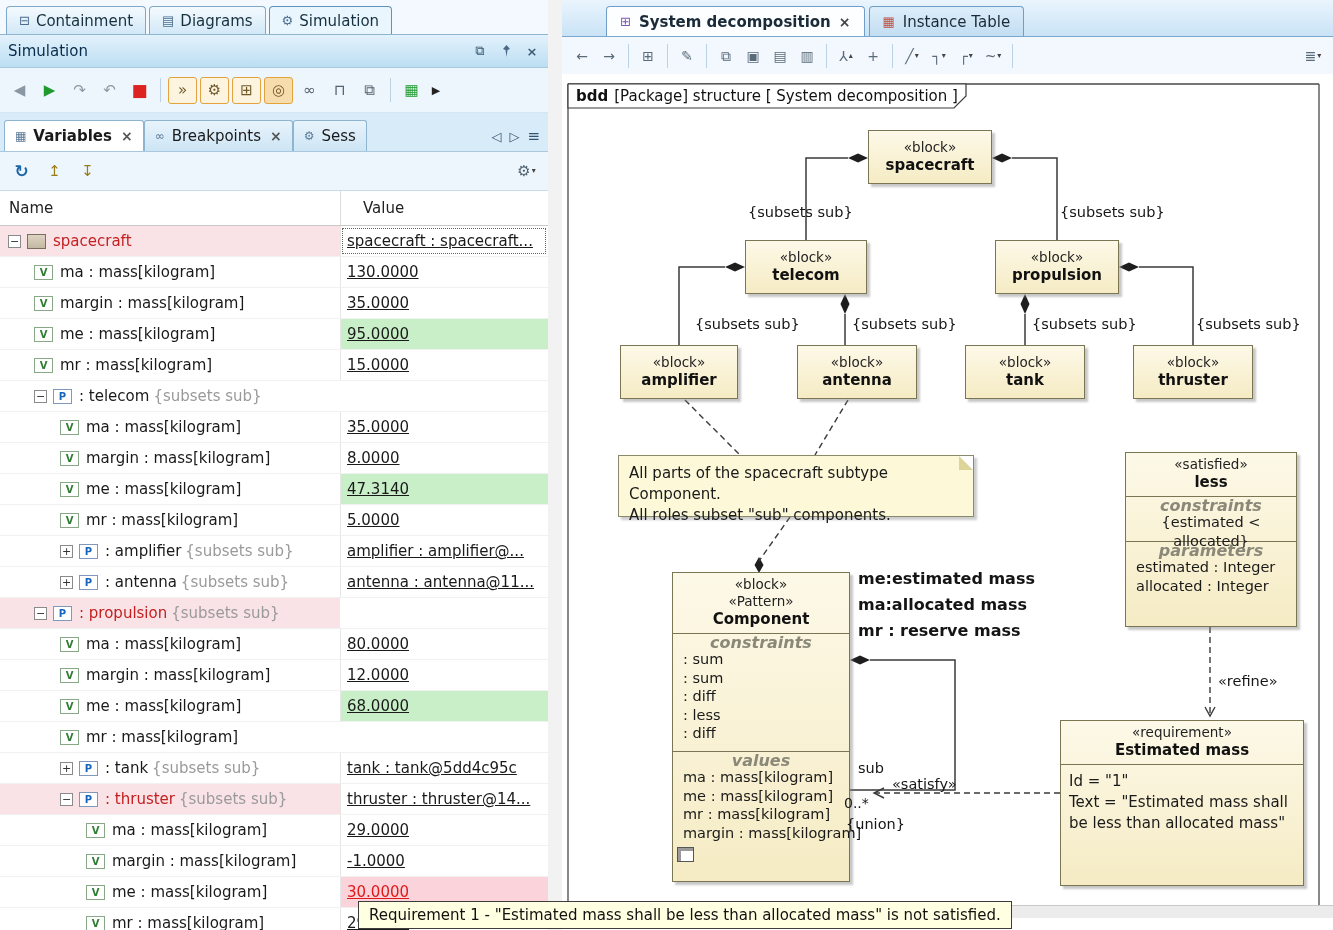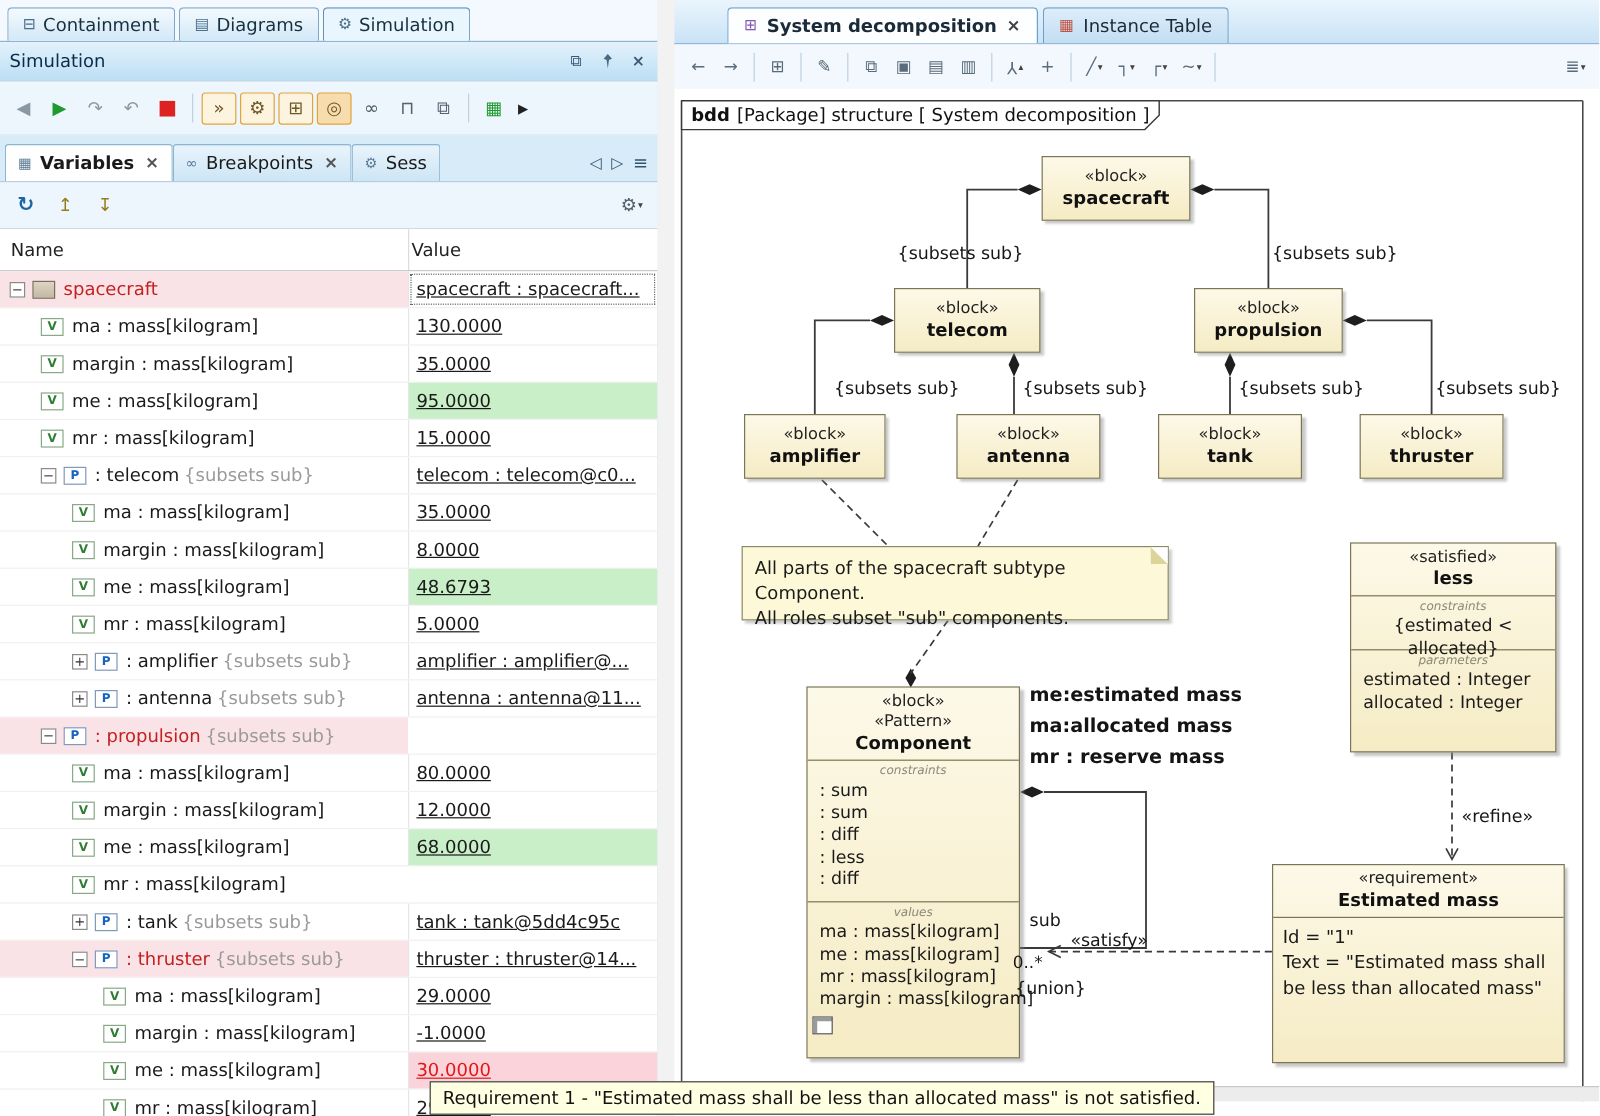--- a/index.html
+++ b/index.html
@@ -43,21 +43,21 @@
   .stab.active{background:#fff;font-weight:bold;}
   .stab .sicn{font-size:12px;color:#5a7a96;font-weight:normal;}
   .stab .x{font-size:14px;color:#555;font-weight:bold;margin-left:2px;}
   .stab-nav{margin-left:auto;display:flex;align-items:center;gap:8px;color:#33546e;padding:0 4px 6px 4px;font-size:13px;}
 
   .var-toolbar{height:38px;background:#eef6fd;display:flex;align-items:center;gap:6px;padding:0 8px;border-bottom:1px solid #c8dcEA;}
   .var-right{margin-left:auto;display:flex;align-items:center;color:#4a5a66;}
 
   .thead{height:34px;display:flex;align-items:center;background:#fff;border-bottom:1px solid #c9c9c9;font-size:15px;color:#222;}
   .thead .hname{width:340px;padding-left:9px;box-sizing:border-box;}
-  .thead .hval{flex:1;padding-left:2px;border-left:1px solid #dcdcdc;height:100%;display:flex;align-items:center;box-sizing:border-box;}
+  .thead .hval{flex:1;padding-left:22px;border-left:1px solid #dcdcdc;height:100%;display:flex;align-items:center;box-sizing:border-box;}
 
   #tree-rows{height:710px;overflow:hidden;}
   .trow{display:flex;height:30px;align-items:stretch;border-bottom:1px solid #f1f1f1;}
   .tname{width:340px;display:flex;align-items:center;box-sizing:border-box;overflow:hidden;white-space:nowrap;}
   .tname.pinkbg{background:#fae3e7;}
   .tval{flex:1;display:flex;align-items:center;padding:0 6px;border-left:1px solid #e6e6e6;overflow:hidden;white-space:nowrap;box-sizing:border-box;text-decoration:underline;}
   .tval.green{background:#c9efc9;}
   .tval.pink{background:#fbd3da;}
   .tval.redtext{color:#e01818;}
   .tval.focus{outline:1px dotted #666;outline-offset:-3px;}
@@ -91,21 +91,21 @@
 
   .blk{position:absolute;background:linear-gradient(#fdf9e8,#f5ebc4);border:1px solid #7a7552;
        box-shadow:3px 3px 2px rgba(130,130,130,.45);box-sizing:border-box;text-align:center;}
   .blk.simple{display:flex;flex-direction:column;align-items:center;justify-content:center;}
   .stereo{font-size:13.5px;color:#222;line-height:17px;}
   .bname{font-weight:bold;font-size:15px;line-height:19px;color:#111;}
 
   .comp-head{border-bottom:1px solid #7a7552;padding:3px 0 4px 0;}
   .comp-sec{position:relative;border-bottom:1px solid #7a7552;text-align:left;box-sizing:border-box;padding:1px 0 0 0;}
   .comp-sec.last{border-bottom:none;}
-  .sec-label{text-align:center;font-style:italic;font-size:10px;color:#8a8878;line-height:15px;}
+  .sec-label{text-align:center;font-style:italic;font-size:16px;color:#8a8878;line-height:15px;font-weight:bold;}
   .sec-item{padding-left:10px;font-size:14.5px;line-height:18.5px;color:#1a1a1a;white-space:nowrap;}
   .cs-icon{position:absolute;left:4px;bottom:3px;width:15px;height:13px;border:1px solid #555;background:#fff;
            box-shadow:inset 3px 3px 0 #9a9a9a;}
 
   .note{position:absolute;background:#fcf8d8;border:1px solid #8a8a6a;box-shadow:3px 3px 2px rgba(130,130,130,.4);
         box-sizing:border-box;padding:7px 10px;text-align:left;font-size:15px;line-height:21px;}
   .note::before{content:"";position:absolute;top:0;right:0;border-width:0 14px 14px 0;border-style:solid;
                 border-color:#ddd49a #ffffff;}
 
   .anns{position:absolute;text-align:left;font-size:16px;font-weight:600;color:#141414;}
@@ -254,42 +254,41 @@
           </div>
           <div class="tval">15.0000</div>
         </div>
         <div class="trow">
           <div class="tname" style="padding-left: 34px;">
             <span class="exp">−</span>
             <span class="ticon P">P</span>
             <span class="tlabel">: telecom</span>
             <span class="suffix">{subsets sub}</span>
           </div>
-          <div class="tval">telecom : telecom@c0...</div>
         </div>
         <div class="trow">
           <div class="tname" style="padding-left: 60px;">
             <span class="ticon V">V</span>
             <span class="tlabel">ma : mass[kilogram]</span>
           </div>
           <div class="tval">35.0000</div>
         </div>
         <div class="trow">
           <div class="tname" style="padding-left: 60px;">
             <span class="ticon V">V</span>
             <span class="tlabel">margin : mass[kilogram]</span>
           </div>
           <div class="tval">8.0000</div>
         </div>
         <div class="trow">
           <div class="tname" style="padding-left: 60px;">
             <span class="ticon V">V</span>
             <span class="tlabel">me : mass[kilogram]</span>
           </div>
-          <div class="tval green">48.6793</div>
+          <div class="tval green">47.3140</div>
         </div>
         <div class="trow">
           <div class="tname" style="padding-left: 60px;">
             <span class="ticon V">V</span>
             <span class="tlabel">mr : mass[kilogram]</span>
           </div>
           <div class="tval">5.0000</div>
         </div>
         <div class="trow">
           <div class="tname" style="padding-left: 60px;">

